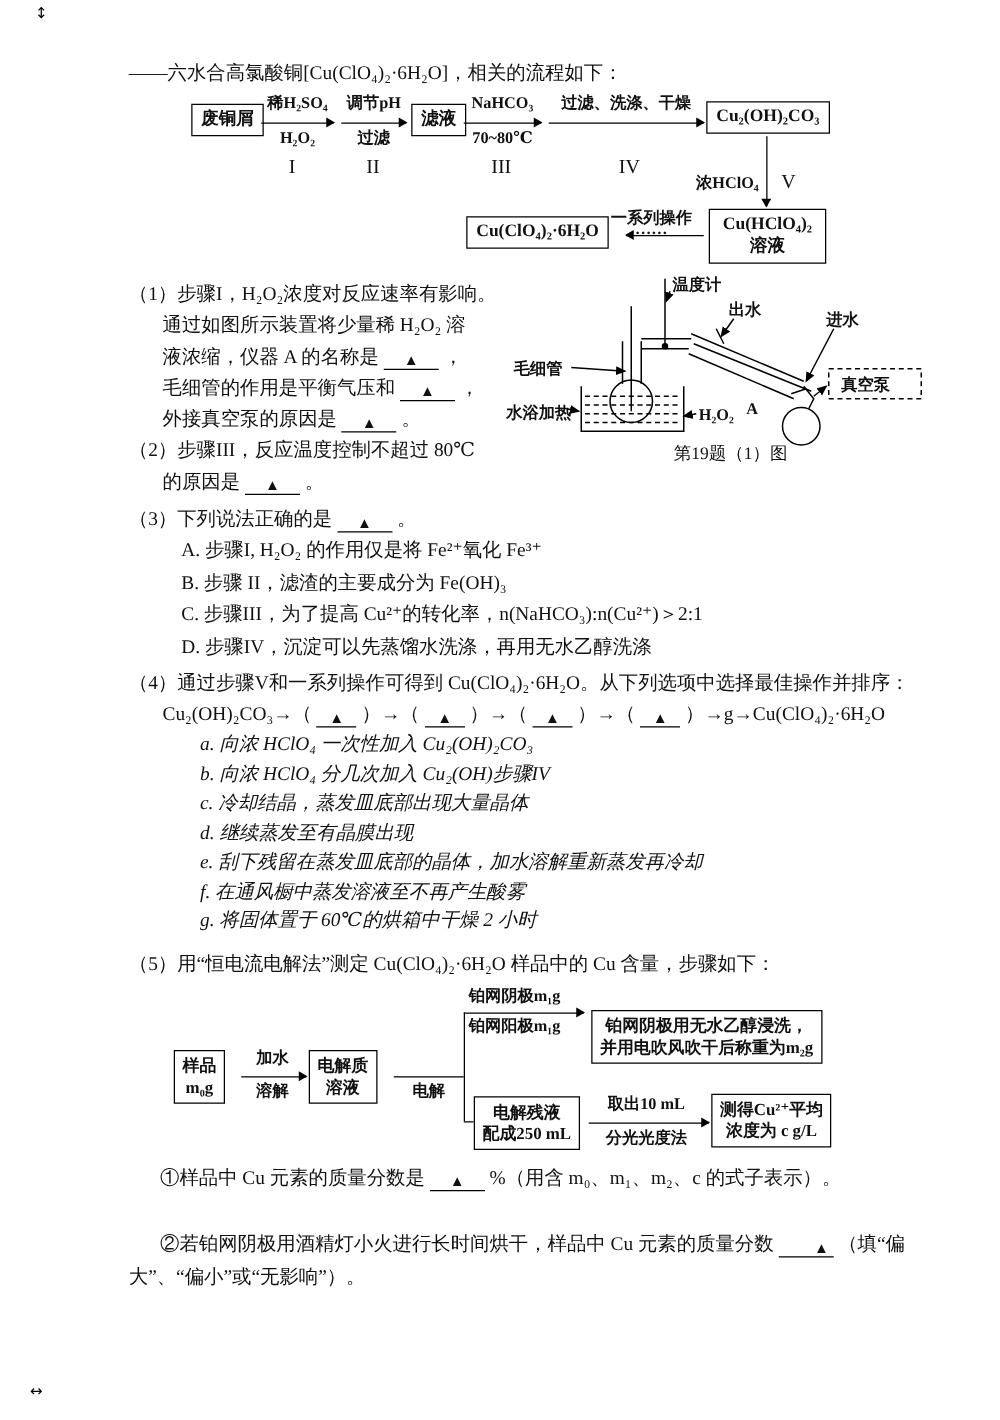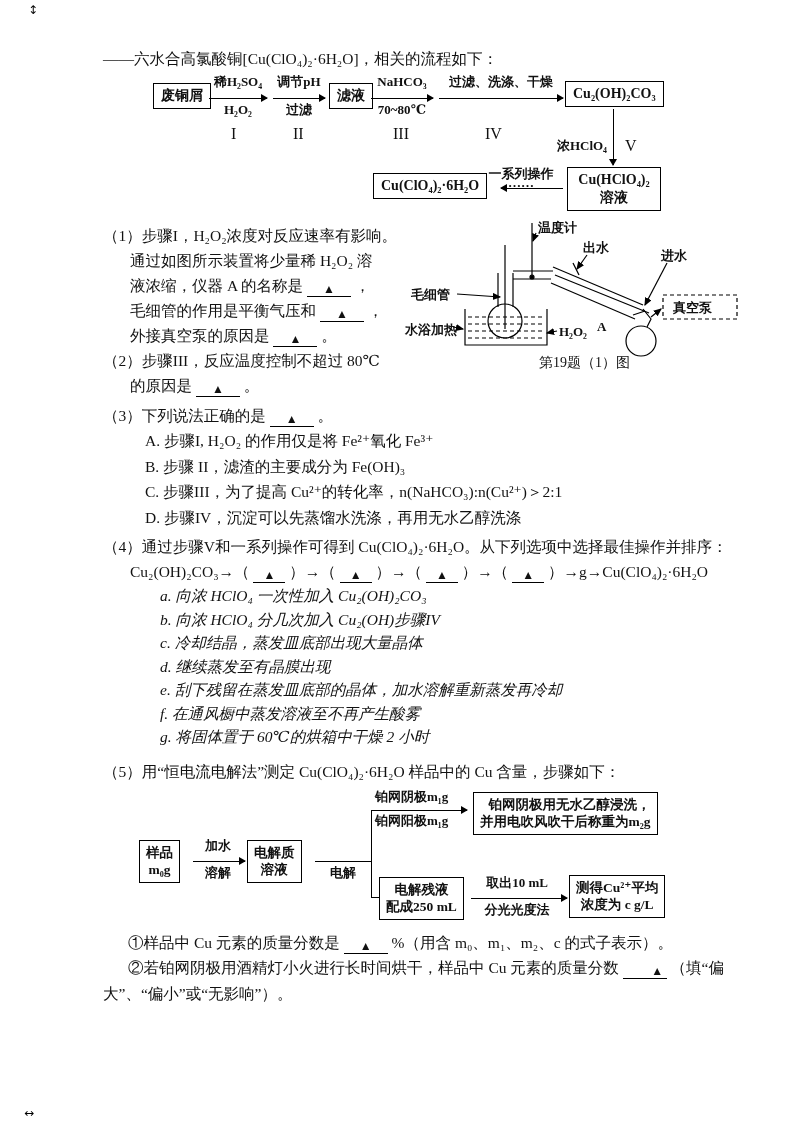--- a/index.html
+++ b/index.html
@@ -35,21 +35,21 @@
   .vline{position:absolute;border-left:1.4px solid #000;width:0;}
   .varrow{position:absolute;border-left:1.4px solid #000;width:0;}
   .varrow::after{content:"";position:absolute;bottom:-1px;left:-4.6px;width:0;height:0;
         border-top:7px solid #000;border-left:4px solid transparent;border-right:4px solid transparent;}
   
   .qblock{position:relative;margin-top:10px;min-height:180px;}
   .figure{position:absolute;right:0;top:-6px;width:385px;height:168px;font-size:13px;}
   .figlabel{position:absolute;font-weight:bold;font-size:13px;white-space:nowrap;}
   .figcaption{position:absolute;left:72px;top:137px;width:215px;text-align:center;
               font-size:14px;white-space:nowrap;}
-  .note2{margin-left:28px;max-width:650px;line-height:26px;white-space:normal;text-indent:25px;}
+  .note2{margin-left:28px;max-width:650px;line-height:26px;white-space:normal;text-indent:25px;margin-top:28px;}
   .note1{margin-left:53px;}
   .scan-mark{position:absolute;font-family:"DejaVu Sans",sans-serif;font-size:12px;color:#000;}
 </style>
 </head>
 <body>
 
 <div class="page">
   <div class="scan-mark" style="left:28px;top:3px">↕</div>
   <div class="scan-mark" style="left:24px;top:1106px">↔</div>
 
@@ -71,21 +71,21 @@
 
       <div class="fbox" style="left:254px;top:10px">滤液</div>
 
       <div class="flabel" style="left:288px;top:2px;width:78px">NaHCO₃</div>
       <div class="harrow" style="left:296px;top:25px;width:62px"></div>
       <div class="flabel" style="left:288px;top:30px;width:78px">70~80℃</div>
       <div class="roman" style="left:318px;top:52px">III</div>
 
       <div class="flabel" style="left:358px;top:2px;width:136px">过滤、洗涤、干燥</div>
       <div class="harrow" style="left:364px;top:25px;width:124px"></div>
-      <div class="roman" style="left:410px;top:52px">IV</div>
+      <div class="roman" style="left:420px;top:52px">IV</div>
 
       <div class="fbox" style="left:490px;top:8px">Cu₂(OH)₂CO₃</div>
 
       <div class="varrow" style="left:538px;top:36px;height:56px"></div>
       <div class="flabel" style="left:458px;top:66px;width:74px;text-align:right">浓HClO₄</div>
       <div class="roman" style="left:550px;top:64px">V</div>
 
       <div class="fbox" style="left:492px;top:94px;min-width:78px">
         <div>Cu(HClO₄)₂</div>
         <div>溶液</div>
@@ -185,21 +185,21 @@
       <div class="fbox2" style="left:172px;top:52px">
         <div>电解质</div>
         <div>溶液</div>
       </div>
       <div class="hline" style="left:240px;top:73px;width:56px"></div>
       <div class="flabel" style="left:234px;top:78px;width:68px">电解</div>
       <div class="vline" style="left:296px;top:22px;height:87px"></div>
       <div class="harrow" style="left:296px;top:22px;width:96px"></div>
       <div class="flabel" style="left:300px;top:2px">铂网阴极m₁g</div>
       <div class="flabel" style="left:300px;top:26px">铂网阳极m₁g</div>
-      <div class="fbox2" style="left:398px;top:4px;text-align:right">
+      <div class="fbox2" style="left:398px;top:20px;text-align:center">
         <div>铂网阴极用无水乙醇浸洗，</div>
         <div>并用电吹风吹干后称重为m₂g</div>
       </div>
       <div class="hline" style="left:296px;top:109px;width:8px"></div>
       <div class="fbox2" style="left:304px;top:89px">
         <div>电解残液</div>
         <div>配成250 mL</div>
       </div>
       <div class="flabel" style="left:390px;top:88px;width:104px">取出10 mL</div>
       <div class="harrow" style="left:396px;top:110px;width:96px"></div>

